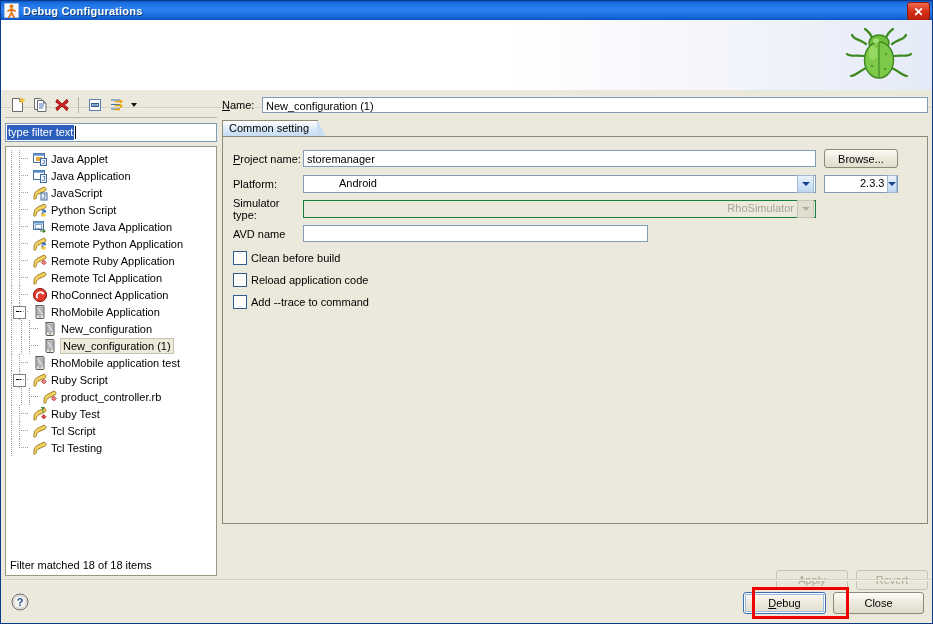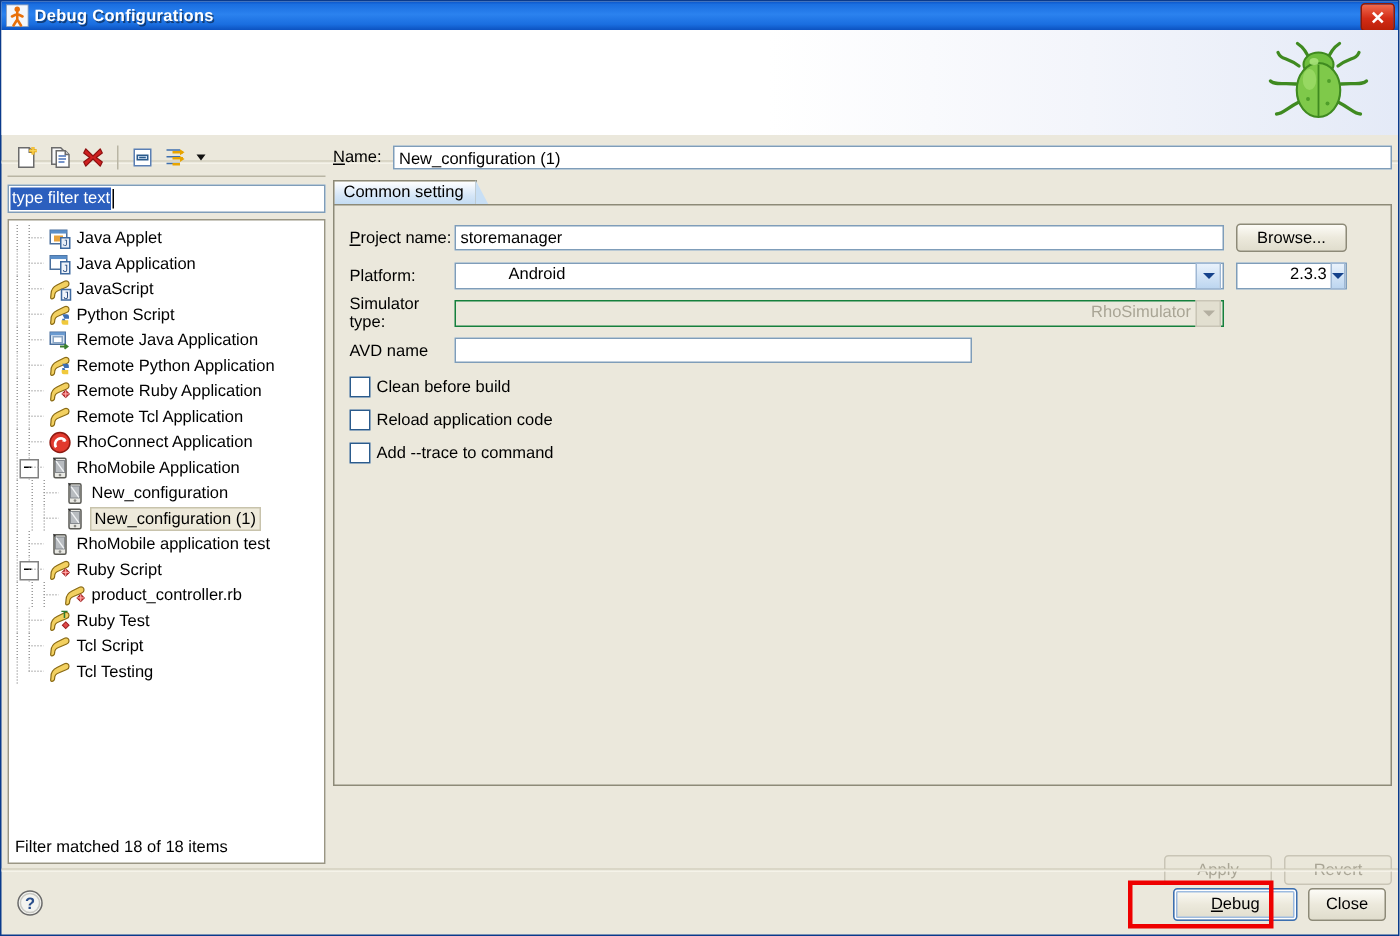--- a/index.html
+++ b/index.html
@@ -508,17 +508,17 @@
       <circle cx="9" cy="9" r="8" fill="#f4f4f0" stroke="#6a6a6a"></circle>
       <circle cx="9" cy="9" r="6.4" fill="none" stroke="#c9c9c4"></circle>
       <text x="9" y="13" font-size="11" font-family="Liberation Sans, sans-serif" font-weight="bold" fill="#2b4f8c" text-anchor="middle">?</text>
     </svg>
   </span>
 
   <div class="dlgbtns">
     <span class="btn focus" style="width:83px;height:22px">
       <span><u>D</u>ebug</span>
     </span>
-    <span class="btn" style="width:52px;height:22px">Close</span>
+    <span class="btn" style="width:91px;height:22px">Close</span>
   </div>
 
   <div class="redbox"></div>
 </div>
 
 </body></html>

